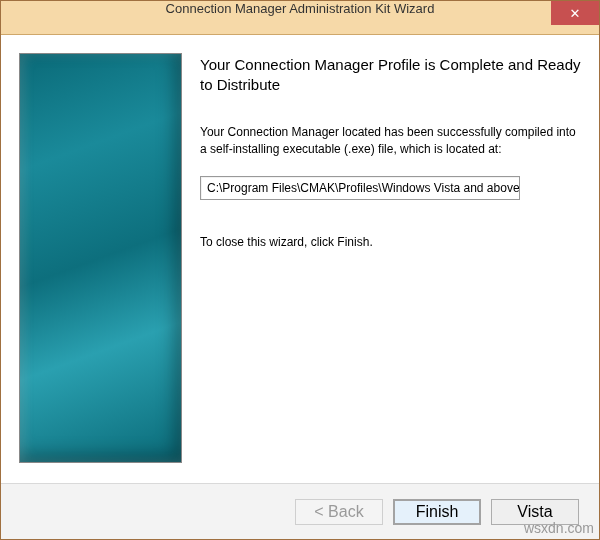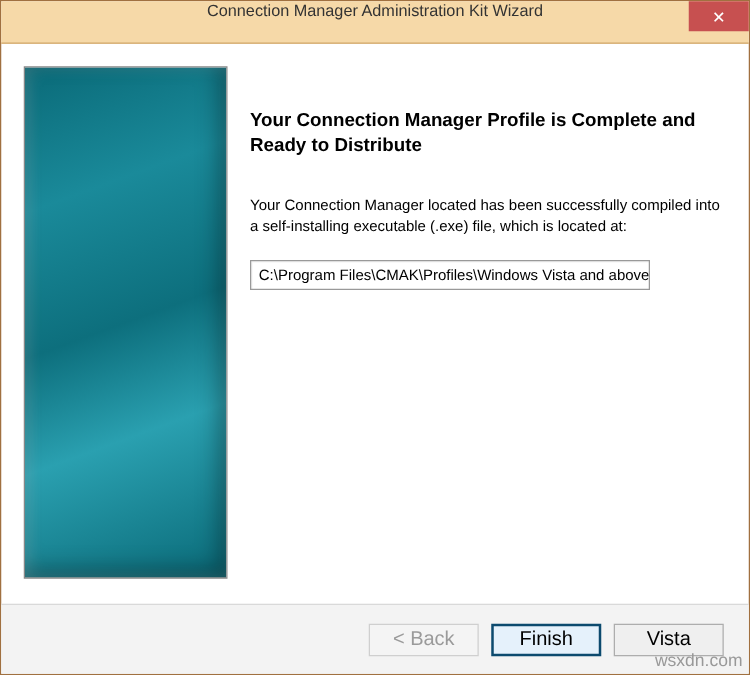--- a/index.html
+++ b/index.html
@@ -63,25 +63,24 @@
       border: 1px solid #888;
       box-shadow: inset 4px 0 12px rgba(255,255,255,0.15), inset -6px -6px 18px rgba(0,0,0,0.35);
       flex-shrink: 0;
     }
     .main-panel {
       flex: 1;
       padding-top: 2px;
     }
     .heading {
       font-size: 15px;
-      font-weight: bold;
+      font-weight: normal;
       color: #000;
       line-height: 1.35;
       margin-bottom: 28px;
-      margin-top: 32px;
     }
     .body-text {
       font-size: 12px;
       color: #000;
       line-height: 1.45;
       margin-bottom: 18px;
     }
     .path-box {
       width: 320px;
       border: 1px solid #999;
@@ -108,21 +107,21 @@
       min-width: 88px;
       height: 26px;
       font-size: 16px;
       font-family: inherit;
       background: #efefef;
       border: 1px solid #adadad;
       cursor: pointer;
       padding: 0 12px;
     }
     .wiz-btn.default {
-      border: 2px solid #0c4a6e;
+      border: 2px solid #a3a3a3;
       background: #e5f1fb;
     }
     .wiz-btn[disabled] {
       color: #9a9a9a;
       cursor: default;
       background: #f4f4f4;
       border-color: #cfcfcf;
     }
     .watermark {
       position: absolute;
@@ -145,20 +144,21 @@
     </div>
   </div>
 
   <div class="content-area">
     <div class="side-graphic"></div>
 
     <div class="main-panel">
       <div class="heading">Your Connection Manager Profile is Complete and Ready to Distribute</div>
       <div class="body-text">Your Connection Manager located has been successfully compiled into a self-installing executable (.exe) file, which is located at:</div>
       <div class="path-box">C:\Program Files\CMAK\Profiles\Windows Vista and above\</div>
+      <div class="body-text">To close this wizard, click Finish.</div>
     </div>
   </div>
 
   <div class="button-row">
     <button class="wiz-btn" disabled="">&lt; Back</button>
     <button class="wiz-btn default">Finish</button>
     <button class="wiz-btn">Vista</button>
   </div>
 
 </div>

